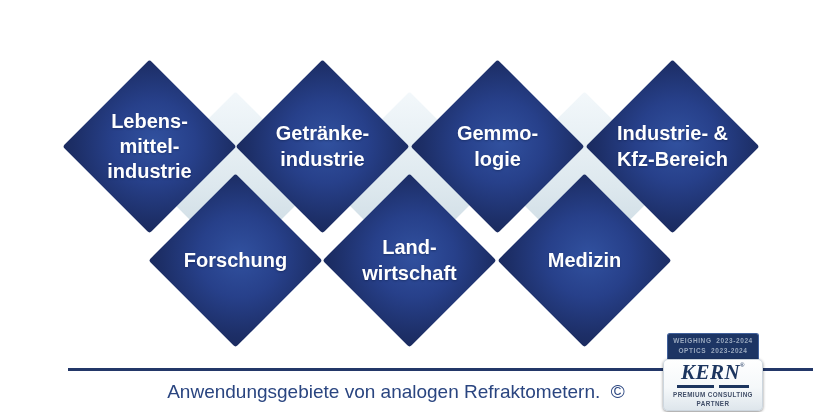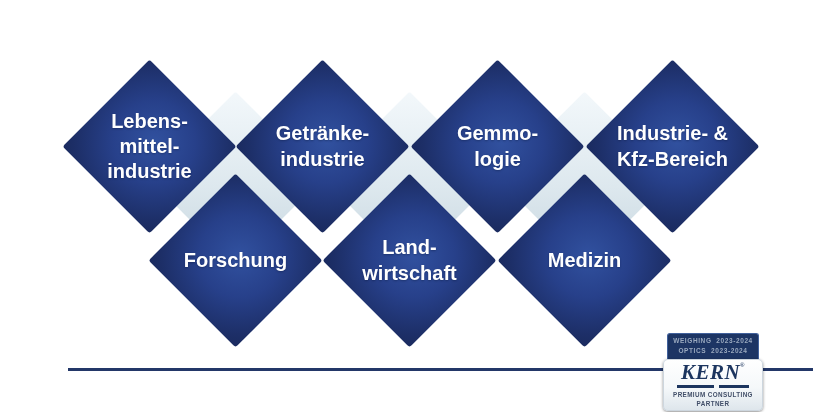--- a/index.html
+++ b/index.html
@@ -128,20 +128,21 @@
 wirtschaft</div>
       </div>
   </div>
   <div class="diamond dark d-b3">
     <div class="inner">
         <div class="label">Medizin</div>
       </div>
   </div>
 
   <div class="divider"></div>
+  <div class="caption">Anwendungsgebiete von analogen Refraktometern.  ©</div>
 
   <div class="badge">
     <div class="badge-top">
       <div class="badge-top-line">WEIGHING  2023-2024</div>
       <div class="badge-top-line">OPTICS  2023-2024</div>
     </div>
     <div class="badge-mid">
       <div class="kern-word"><span>KERN</span><span class="kern-reg">®</span></div>
       <div class="kern-bars">
         <div class="bar b1"></div>

